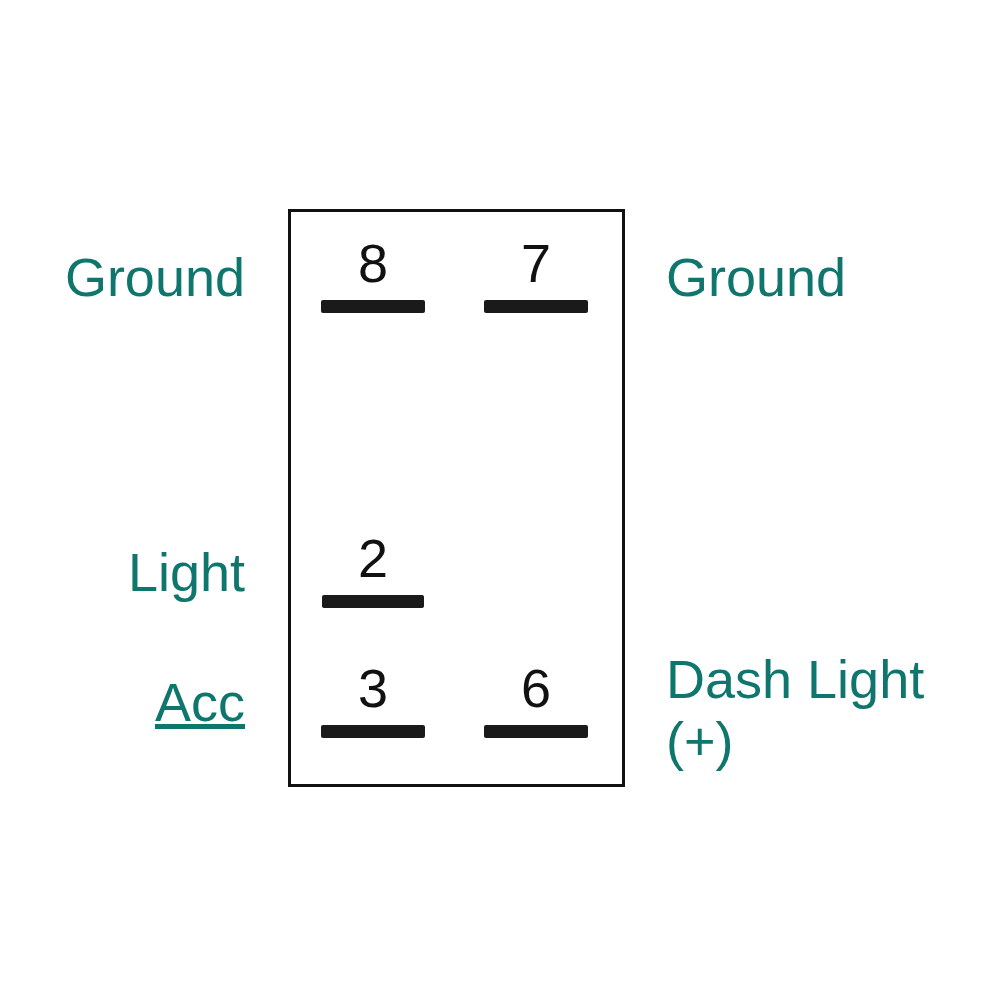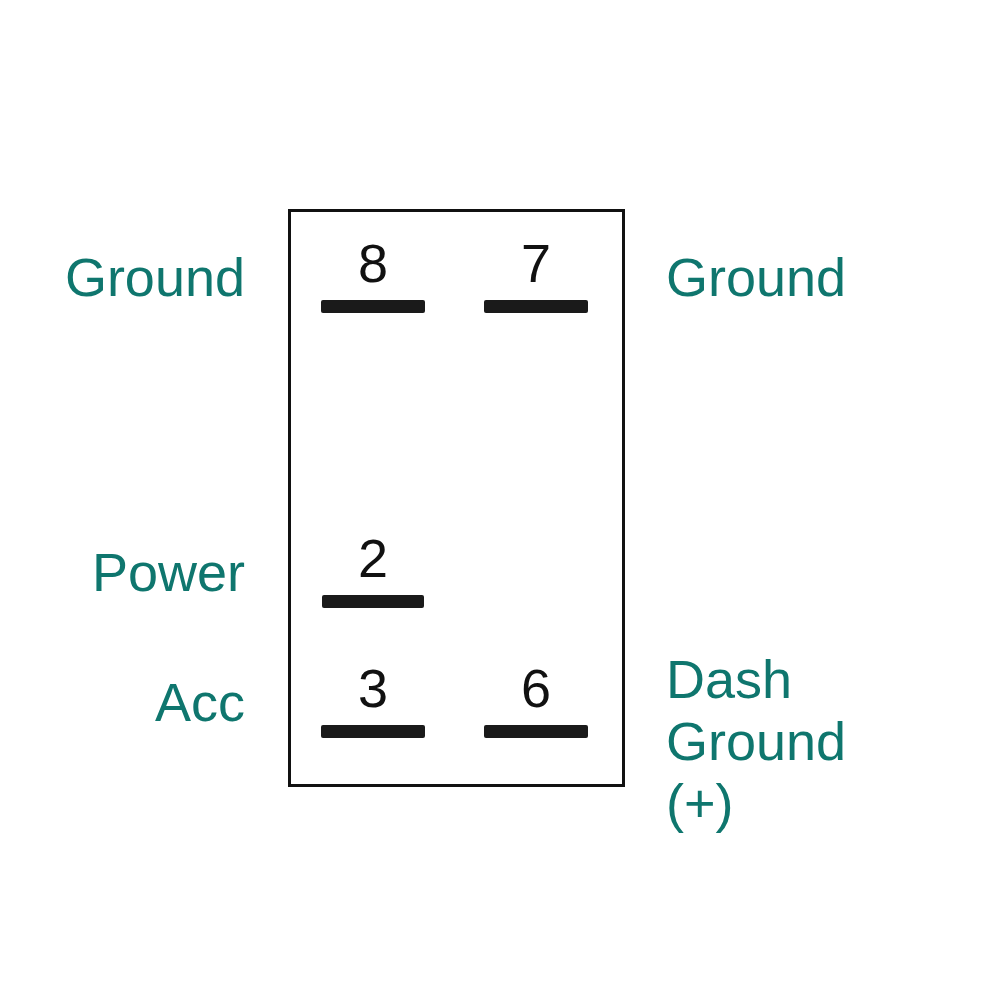--- a/index.html
+++ b/index.html
@@ -83,21 +83,21 @@
     text-align: right;
     right: 755px;     
   }
   .label-right {
     text-align: left;
     left: 666px;
   }
 
   .label-ground-left  { top: 246px; }
   .label-power        { top: 541px; }
-  .label-acc          { top: 671px; }
+  .label-acc          { top: 671px; text-decoration: underline; }
   .label-ground-right { top: 246px; }
   .label-dash-light   { top: 648px; width: 320px; }
 </style>
 </head>
 <body>
 
 <div id="diagram">
 
   <div class="switch-body"></div>
 
@@ -121,22 +121,22 @@
     <span class="pin-bar"></span>
   </div>
 
   <div class="terminal col-right row-bottom">
     <span class="pin-number">6</span>
     <span class="pin-bar"></span>
   </div>
 
   <div class="label label-left label-ground-left">Ground</div>
 
-  <div class="label label-left label-power">Power</div>
+  <div class="label label-left label-power">Light</div>
 
   <div class="label label-left label-acc">Acc</div>
 
   <div class="label label-right label-ground-right">Ground</div>
 
-  <div class="label label-right label-dash-light">Dash Ground
+  <div class="label label-right label-dash-light">Dash Light
 (+)</div>
 
 </div>
 
 </body></html>

